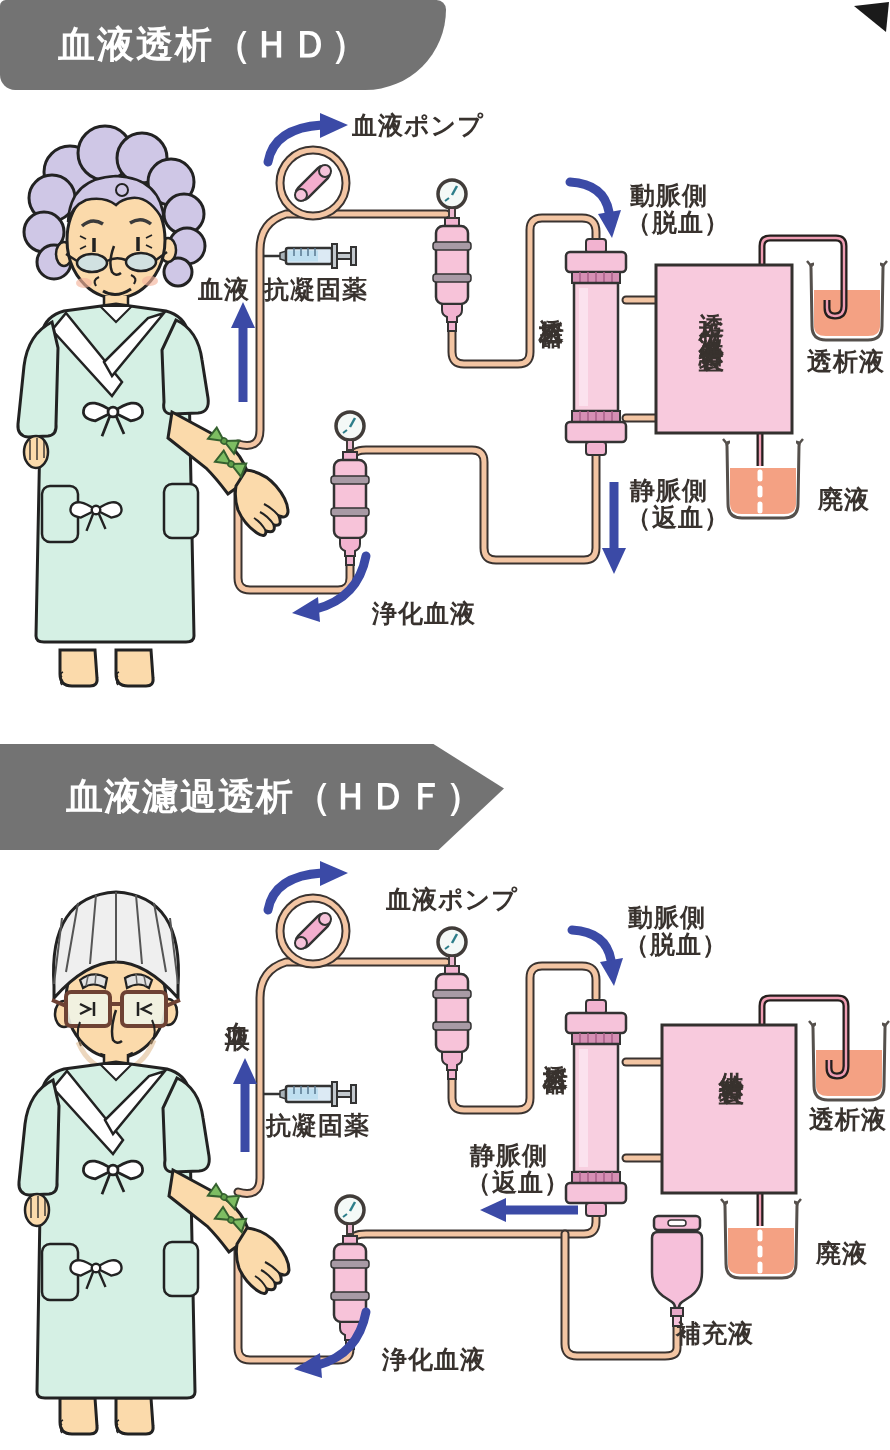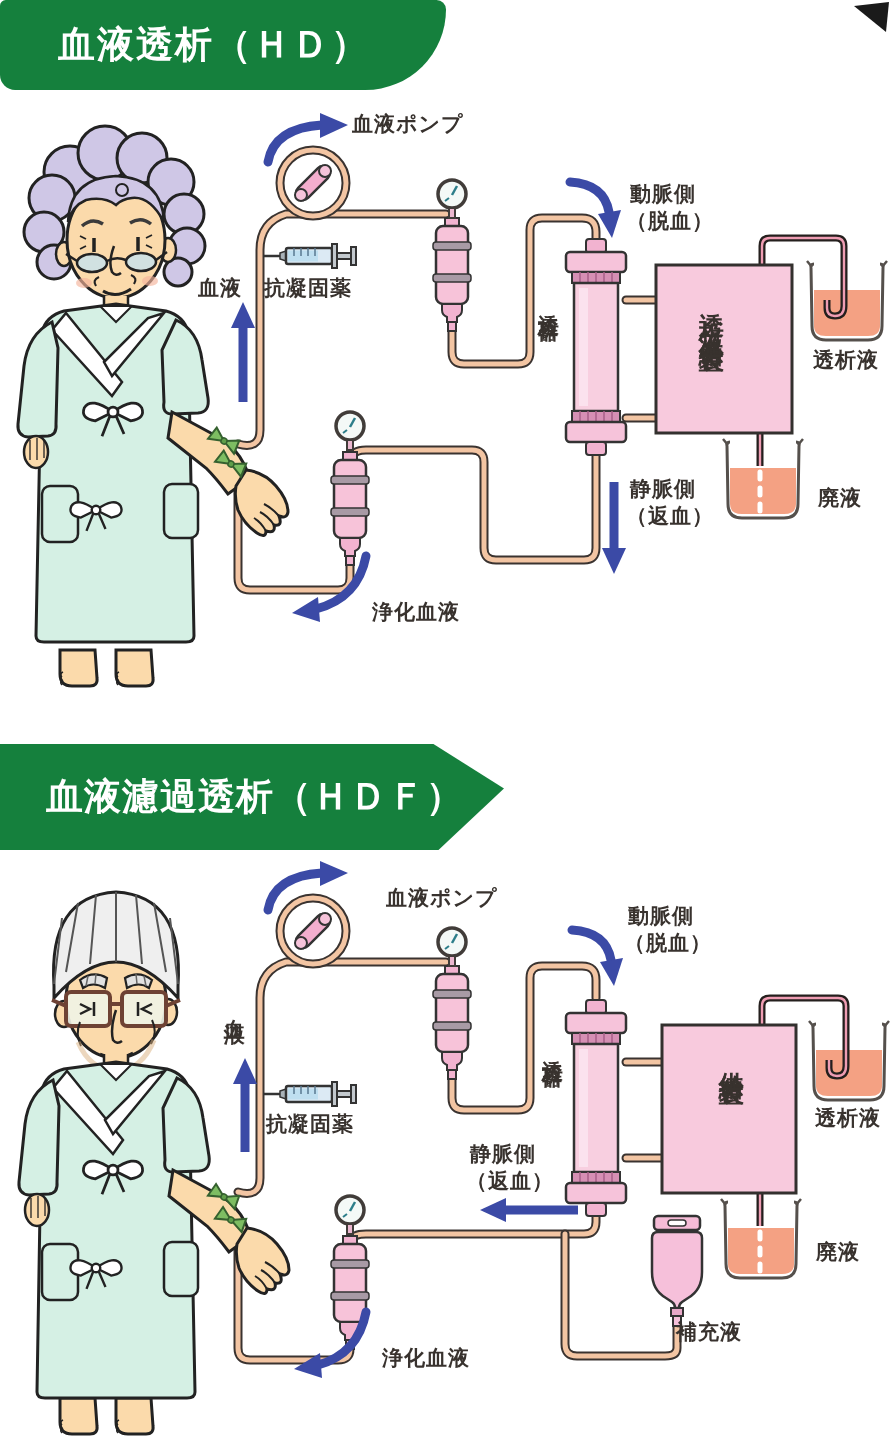--- a/index.html
+++ b/index.html
@@ -1,26 +1,26 @@
 <!DOCTYPE html>
 <html><head>
 <meta charset="utf-8">
 <style>
   html,body{margin:0;padding:0;background:#fff;}
   #stage{position:relative;width:890px;height:1450px;background:#fff;overflow:hidden;
          font-family:"DejaVu Sans","Liberation Sans",sans-serif;}
   #art{position:absolute;left:0;top:0;}
-  .banner{position:absolute;background:#15803d;color:#fff;font-weight:700;}
+  .banner{position:absolute;background:#737373;color:#fff;font-weight:700;}
   .banner-inner{display:block;}
   #banner-hd{left:0;top:0;width:446px;height:90px;border-radius:6px 10px 85px 16px;}
   #banner-hd .banner-inner{padding-left:58px;line-height:90px;font-size:37px;letter-spacing:2px;}
   #banner-hdf{left:0;top:744px;width:504px;height:106px;
       clip-path:polygon(0% 0%,86% 0%,100% 42%,87% 100%,0% 100%);}
-  #banner-hdf .banner-inner{padding-left:46px;line-height:106px;font-size:37px;letter-spacing:1px;}
-  .lbl{position:absolute;font-weight:700;color:#38322E;font-size:21px;letter-spacing:1px;
+  #banner-hdf .banner-inner{padding-left:66px;line-height:106px;font-size:37px;letter-spacing:1px;}
+  .lbl{position:absolute;font-weight:700;color:#38322E;font-size:25px;letter-spacing:1px;
        line-height:1.15;white-space:nowrap;}
   .vert{writing-mode:vertical-rl;text-orientation:upright;letter-spacing:3px;}
   .supply-txt{display:flex;}
   .supply-txt div{margin:0 2px;}
   .small-gap{letter-spacing:9px;}
   .ctr{text-align:center;}
 </style>
 </head>
 <body>
 

